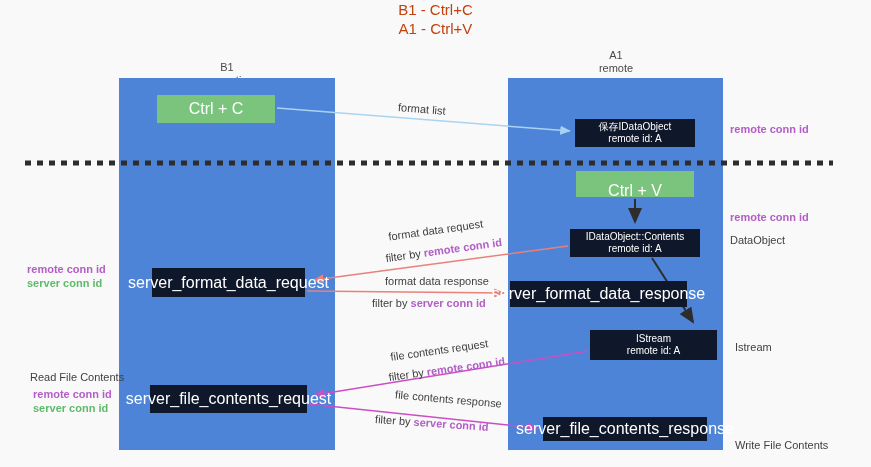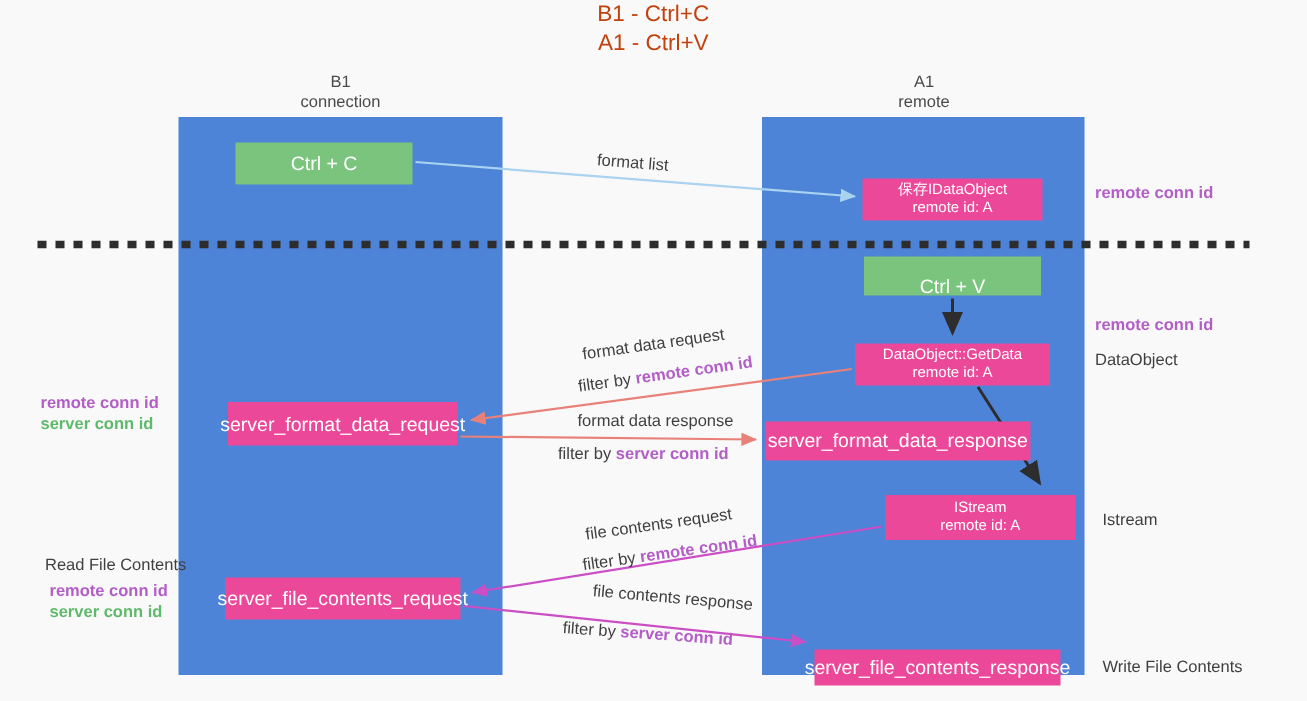--- a/index.html
+++ b/index.html
@@ -11,40 +11,40 @@
   }
   .abs{position:absolute;}
   
   .title{left:0;right:0;top:7;text-align:center;font-size:15px;line-height:19px;color:#c2410c;}
   
   .colhead{top:49px;width:216px;text-align:center;font-size:11px;line-height:13px;color:#4a4a4a;}
   
   .col{top:78px;height:372px;background:#4d84d8;}
   
   .node{display:flex;flex-direction:column;align-items:center;justify-content:center;
-        color:#fff;text-align:center;font-size:13px;line-height:12px;}
+        color:#fff;text-align:center;font-size:16px;line-height:12px;}
   .green{background:#7ac47d;}
-  .orange{background:#ec4899;}
+  .orange{background:#0f172a;}
   
   .elabel{white-space:nowrap;font-size:11px;color:#3f3f3f;}
   .purple{color:#b35ec6;font-weight:bold;}
   .greentx{color:#5eba6a;font-weight:bold;}
   .dark{color:#3f3f3f;}
   .side{white-space:nowrap;font-size:11px;}
   svg.overlay{position:absolute;left:0;top:0;width:871px;height:467px;pointer-events:none;}
 </style>
 </head>
 <body>
 
 <div class="abs title">
   <div>B1 - Ctrl+C</div>
   <div>A1 - Ctrl+V</div>
 </div>
 
-<div class="abs colhead" style="left:119px;">
+<div class="abs colhead" style="left:119px;margin-top:12px;">
   <div>B1</div>
   <div>connection</div>
 </div>
 <div class="abs colhead" style="left:508px;text-align:center;">
   <div>A1</div>
   <div>remote</div>
 </div>
 
 <div class="abs col" style="left:119px;width:216px;"></div>
 <div class="abs col" style="left:508px;width:215px;"></div>
@@ -78,37 +78,37 @@
   <div>Ctrl + C</div>
 </div>
 <div class="abs node orange" style="left:575px;top:119px;width:120px;height:28px;font-size:10px;">
   <div>保存IDataObject</div>
   <div>remote id: A</div>
 </div>
 <div class="abs node green" style="left:576px;top:171px;width:118px;height:26px;justify-content:flex-end;">
   <div>Ctrl + V</div>
 </div>
 <div class="abs node orange" style="left:570px;top:229px;width:130px;height:28px;font-size:10px;">
-  <div>DataObject::GetData</div>
+  <div>IDataObject::Contents</div>
   <div>remote id: A</div>
 </div>
 <div class="abs node orange" style="left:152px;top:268px;width:153px;height:29px;">
   <div>server_format_data_request</div>
 </div>
 <div class="abs node orange" style="left:510px;top:281px;width:177px;height:26px;">
   <div>server_format_data_response</div>
 </div>
 <div class="abs node orange" style="left:590px;top:330px;width:127px;height:30px;font-size:10px;">
   <div>IStream</div>
   <div>remote id: A</div>
 </div>
 <div class="abs node orange" style="left:150px;top:385px;width:157px;height:28px;">
   <div>server_file_contents_request</div>
 </div>
-<div class="abs node orange" style="left:543px;top:417px;width:164px;height:24px;margin-top:16px;">
+<div class="abs node orange" style="left:543px;top:417px;width:164px;height:24px;">
   <div>server_file_contents_response</div>
 </div>
 
 <div class="abs elabel" style="left:398px;top:103px;transform:rotate(4.5deg);">format list</div>
 
 <div class="abs elabel" style="left:388px;top:224px;transform:rotate(-8deg);">format data request</div>
 <div class="abs elabel" style="left:385px;top:244px;transform:rotate(-8deg);">
   <span>filter by</span>
   <span class="purple">remote conn id</span>
 </div>

